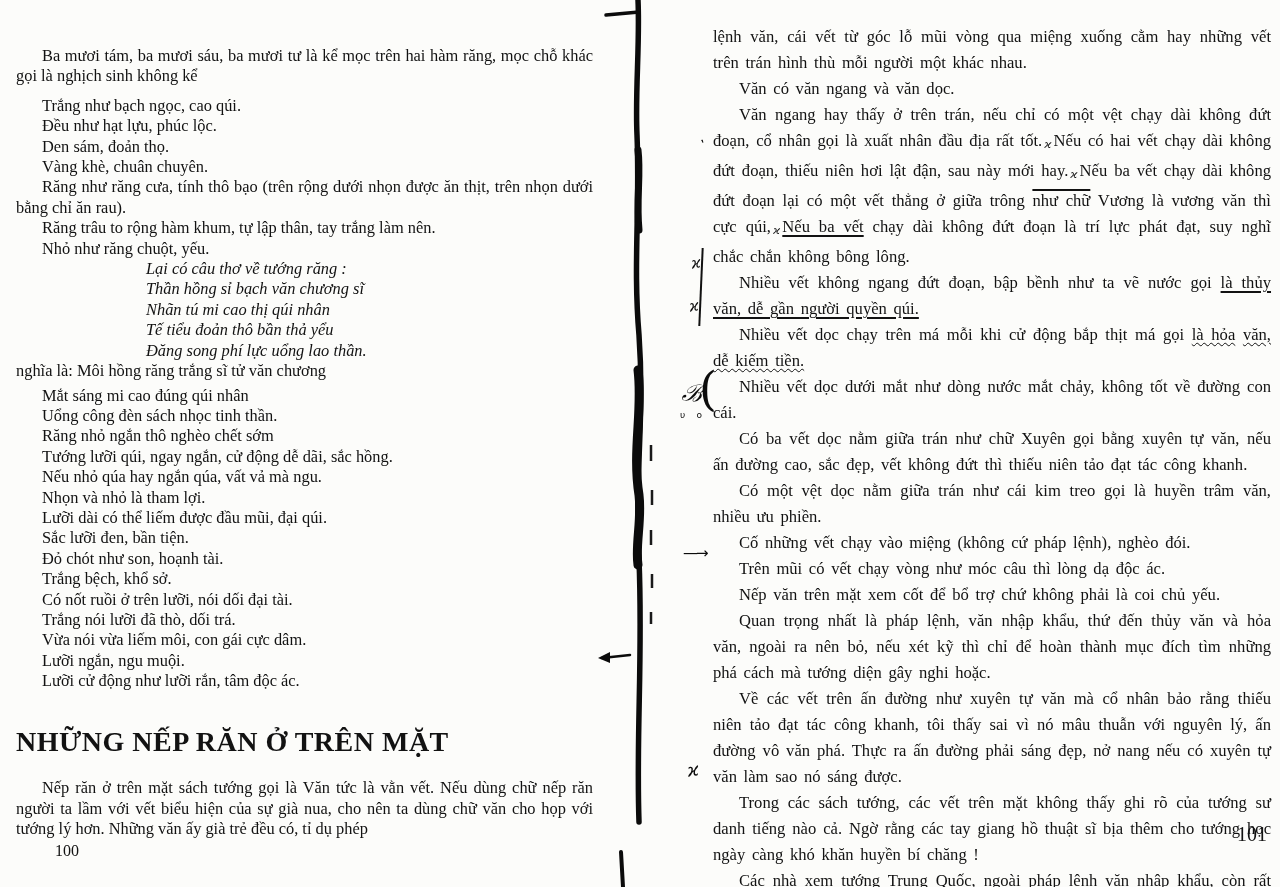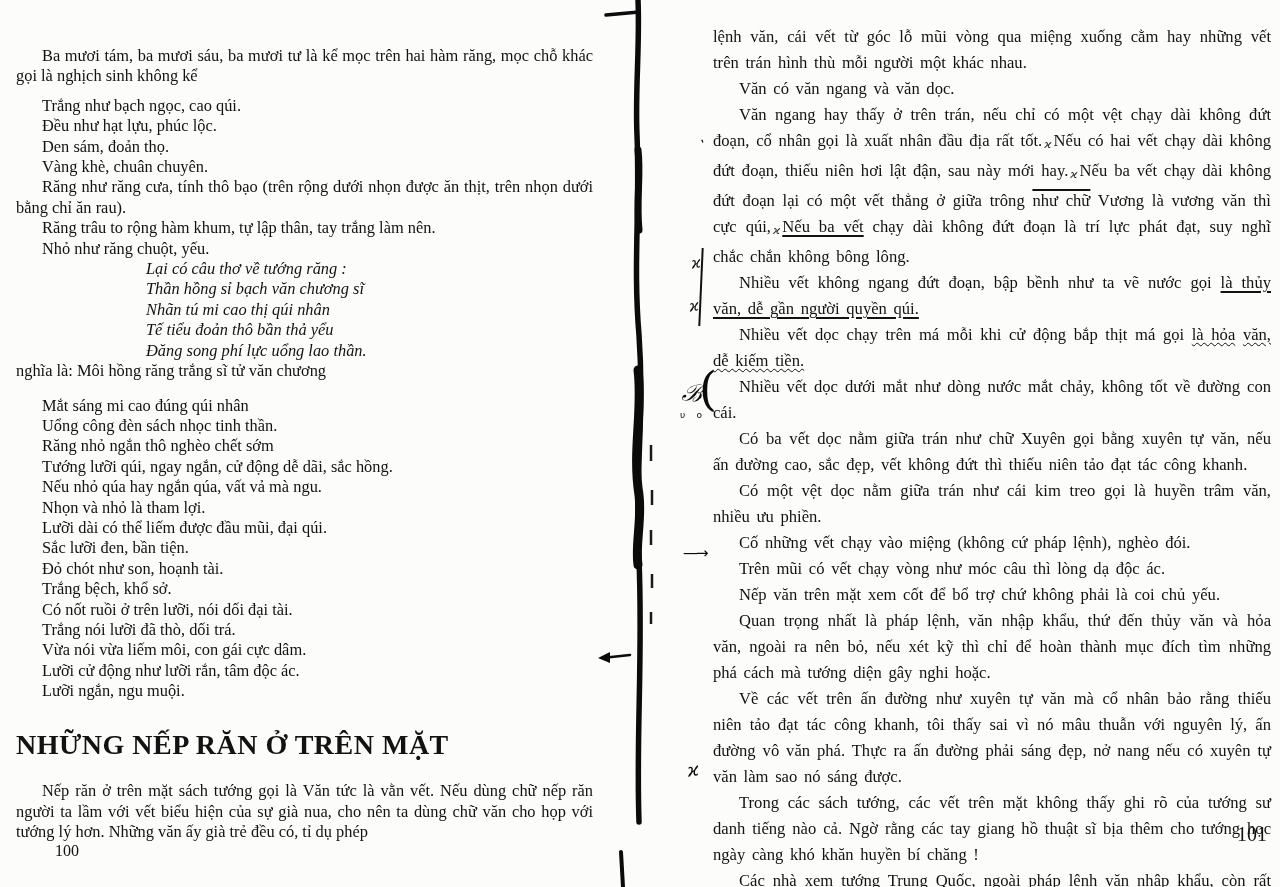--- a/index.html
+++ b/index.html
@@ -13,22 +13,22 @@
   .page{position:absolute;}
   .page p{margin:0;}
   .rel{position:relative;}
   .j{text-align:justify;}
   .ind{text-indent:26px;}
   
   .page-left{left:16px;top:46px;width:577px;font-size:16.4px;line-height:20.4px;}
   .page-left .list{margin-top:9px;}
   .poem{margin-left:130px;font-style:italic;}
   .meaning{margin-top:4px;}
-  .tongue{margin-top:14px;}
-  .heading{margin-top:25px;font-size:28px;line-height:36px;font-weight:600;letter-spacing:.5px;}
+  .tongue{margin-top:4px;}
+  .heading{margin-top:32px;font-size:28px;line-height:36px;font-weight:600;letter-spacing:.5px;}
   .para-wrinkles{margin-top:7px;}
   
   .page-right{left:713px;top:24px;width:558px;font-size:16.6px;line-height:26px;word-spacing:2.5px;}
   .mt27{margin-top:27px;}
   .mt2{margin-top:2px;}
   .mt11{margin-top:11px;}
   
   .u{text-decoration:underline;text-decoration-thickness:1.6px;text-underline-offset:3px;}
   .w{text-decoration:underline;text-decoration-style:wavy;text-decoration-thickness:1px;text-underline-offset:2px;}
   .ov{text-decoration:overline;text-decoration-thickness:1.5px;}
@@ -75,22 +75,22 @@
       <p class="ind">Tướng lưỡi qúi, ngay ngắn, cử động dễ dãi, sắc hồng.</p>
       <p class="ind">Nếu nhỏ qúa hay ngắn qúa, vất vả mà ngu.</p>
       <p class="ind">Nhọn và nhỏ là tham lợi.</p>
       <p class="ind">Lưỡi dài có thể liếm được đầu mũi, đại qúi.</p>
       <p class="ind">Sắc lưỡi đen, bần tiện.</p>
       <p class="ind">Đỏ chót như son, hoạnh tài.</p>
       <p class="ind">Trắng bệch, khổ sở.</p>
       <p class="ind">Có nốt ruồi ở trên lưỡi, nói dối đại tài.</p>
       <p class="ind">Trắng nói lưỡi đã thò, dối trá.</p>
       <p class="ind">Vừa nói vừa liếm môi, con gái cực dâm.</p>
+      <p class="ind">Lưỡi ngắn, ngu muội.</p>
       <p class="ind">Lưỡi cử động như lưỡi rắn, tâm độc ác.</p>
-      <p class="ind">Lưỡi ngắn, ngu muội.</p>
     </div>
   <h1 class="heading">NHỮNG NẾP RĂN Ở TRÊN MẶT</h1>
   <p class="j ind para-wrinkles">Nếp răn ở trên mặt sách tướng gọi là Văn tức là vằn vết. Nếu dùng chữ nếp răn người ta lầm với vết biểu hiện của sự già nua, cho nên ta dùng chữ văn cho họp với tướng lý hơn. Những văn ấy già trẻ đều có, tỉ dụ phép</p>
 </div>
 <div class="pagenum" style="left:55px;top:842px;">100</div>
 
 <div class="page page-right">
   <p class="j">lệnh văn, cái vết từ góc lỗ mũi vòng qua miệng xuống cằm hay những vết trên trán hình thù mỗi người một khác nhau.</p>
   <p class="ind mt27">Văn có văn ngang và văn dọc.</p>
 

